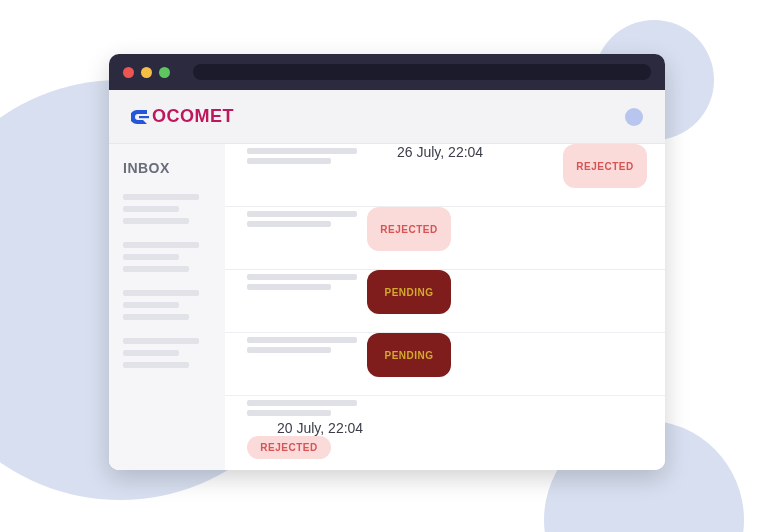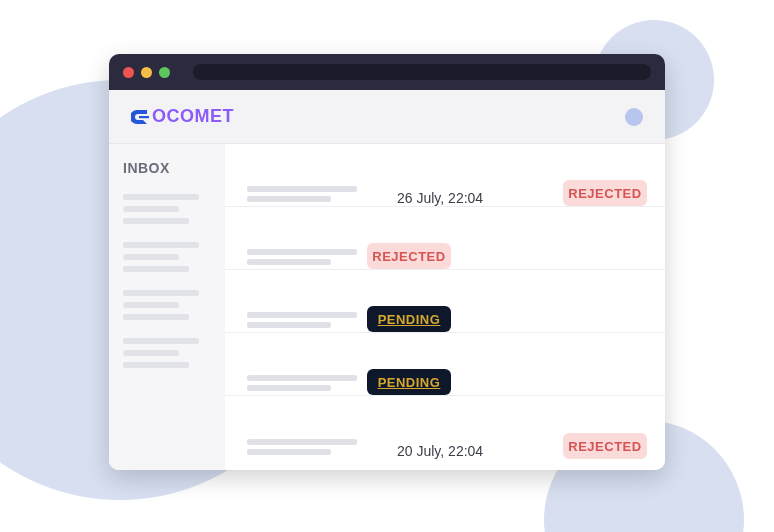--- a/index.html
+++ b/index.html
@@ -55,21 +55,21 @@
     border-bottom: 1px solid #e7e7ec;
     display: flex;
     align-items: center;
     justify-content: space-between;
     padding: 0 22px;
   }
   .logo {
     font-weight: 800;
     font-size: 18px;
     letter-spacing: 0.5px;
-    color: #8b5cf6;
+    color: #be185d;
     display: flex;
     align-items: center;
   }
   .logo-mark {
     display: inline-flex;
     align-items: center;
     margin-right: 1px;
   }
   .avatar {
     width: 18px; height: 18px; border-radius: 50%;
@@ -101,56 +101,56 @@
   }
   .sb-line.w1 { width: 76px; }
   .sb-line.w2 { width: 56px; }
   .sb-line.w3 { width: 66px; }
   .list {
     flex: 1;
     padding: 0 0 0 0;
   }
   .row {
     display: flex;
-    align-items: flex-end;
+    align-items: flex-start;
     height: 63px;
     border-bottom: 1px solid #edeef2;
     padding: 0 18px 0 22px;
   }
-  .row:last-child { border-bottom: none; }
+  .row:last-child { border-bottom: none; flex-direction: column; }
   .row-lines {
     width: 120px;
   }
   .rline {
     height: 6px;
     background: #e0e1e6;
     border-radius: 2px;
     margin: 4px 0;
   }
   .rline.a { width: 110px; }
   .rline.b { width: 84px; }
   .row-date {
     flex: 1;
     font-size: 14px;
     color: #3b3e4a;
     padding-left: 30px;
   }
   .badge {
     width: 84px;
-    height: 26px;
+    height: 44px;
     display: flex;
     align-items: center;
     justify-content: center;
-    font-size: 13px;
+    font-size: 10px;
     font-weight: 700;
     letter-spacing: 0.5px;
-    border-radius: 6px;
+    border-radius: 12px;
   }
   .badge.rejected { background: #fbdada; color: #d65454; }
-  .badge.pending  { background: #0f172a; color: #d4a92e; text-decoration: underline; }
+  .badge.pending  { background: #7f1d1d; color: #d4a92e; }
 </style>
 </head>
 <body>
 
 <div class="bg-blob blob1"></div>
 <div class="bg-blob blob2"></div>
 <div class="bg-blob blob3"></div>
 
 <div class="window">
   <div class="titlebar">

